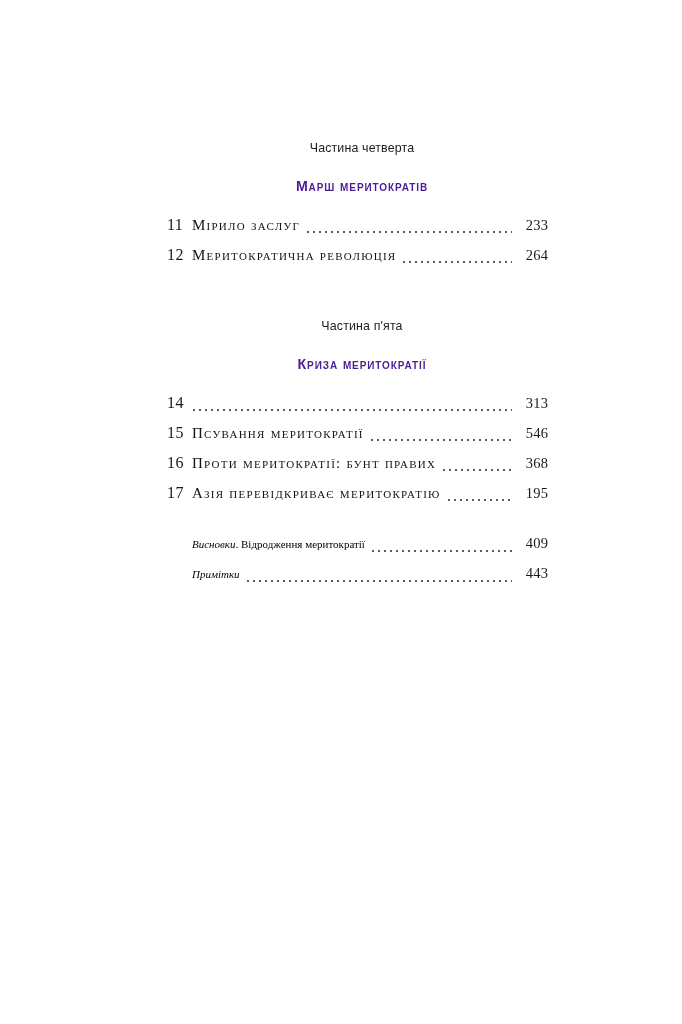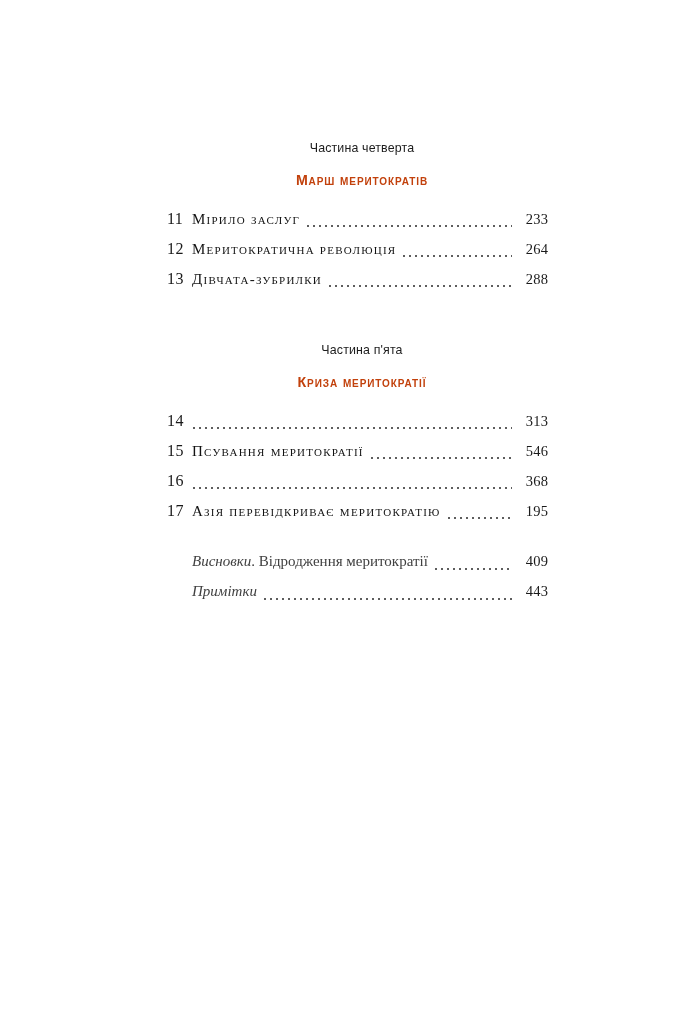--- a/index.html
+++ b/index.html
@@ -45,22 +45,22 @@
     color: #1b1b1b;
     font-weight: 400;
   }
   .part-title {
     font-size: 14.2px;
     line-height: 1.5;
     font-weight: 700;
     font-variant: small-caps;
     text-transform: lowercase;
     letter-spacing: 0.9px;
-    color: #c2410c;
-    margin-top: 12px;
+    color: #4c1d95;
+    margin-top: 18px;
   }
   .part-title::first-letter {
     text-transform: uppercase;
   }
 
   .part-block-2 {
     margin-top: 42px;
   }
 
   
@@ -129,22 +129,22 @@
   .backmatter {
     margin-top: 21px;
   }
   .entry-back {
     display: flex;
     align-items: baseline;
     height: 30px;
     padding-left: 25px;
   }
   .back-title {
-    font-size: 15px;
-    color: #404040;
+    font-size: 11px;
+    color: #000000;
     white-space: nowrap;
     padding-right: 6px;
   }
   .back-title .it {
     font-style: italic;
   }
   .back-title .rm {
     font-style: normal;
   }
 </style>
@@ -168,26 +168,20 @@
         <span class="entry-page">233</span>
       </div>
 
       <div class="entry">
         <span class="entry-num">12</span>
         <span class="entry-title">Меритократична революція</span>
         <span class="leader"></span>
         <span class="entry-page">264</span>
       </div>
 
-      <div class="entry">
-        <span class="entry-num">13</span>
-        <span class="entry-title">Дівчата-зубрилки</span>
-        <span class="leader"></span>
-        <span class="entry-page">288</span>
-      </div>
 
     </div>
 
     <div class="part part-block-2">
       <div class="part-kicker">Частина п'ята</div>
       <div class="part-title">Криза меритократії</div>
     </div>
 
     <div class="entries entries-2">
 
@@ -199,20 +193,21 @@
 
       <div class="entry">
         <span class="entry-num">15</span>
         <span class="entry-title">Псування меритократії</span>
         <span class="leader"></span>
         <span class="entry-page">546</span>
       </div>
 
       <div class="entry">
         <span class="entry-num">16</span>
+        <span class="entry-title">Проти меритократії: бунт правих</span>
         <span class="leader"></span>
         <span class="entry-page">368</span>
       </div>
 
       <div class="entry">
         <span class="entry-num">17</span>
         <span class="entry-title">Азія перевідкриває меритократію</span>
         <span class="leader"></span>
         <span class="entry-page">195</span>
       </div>

